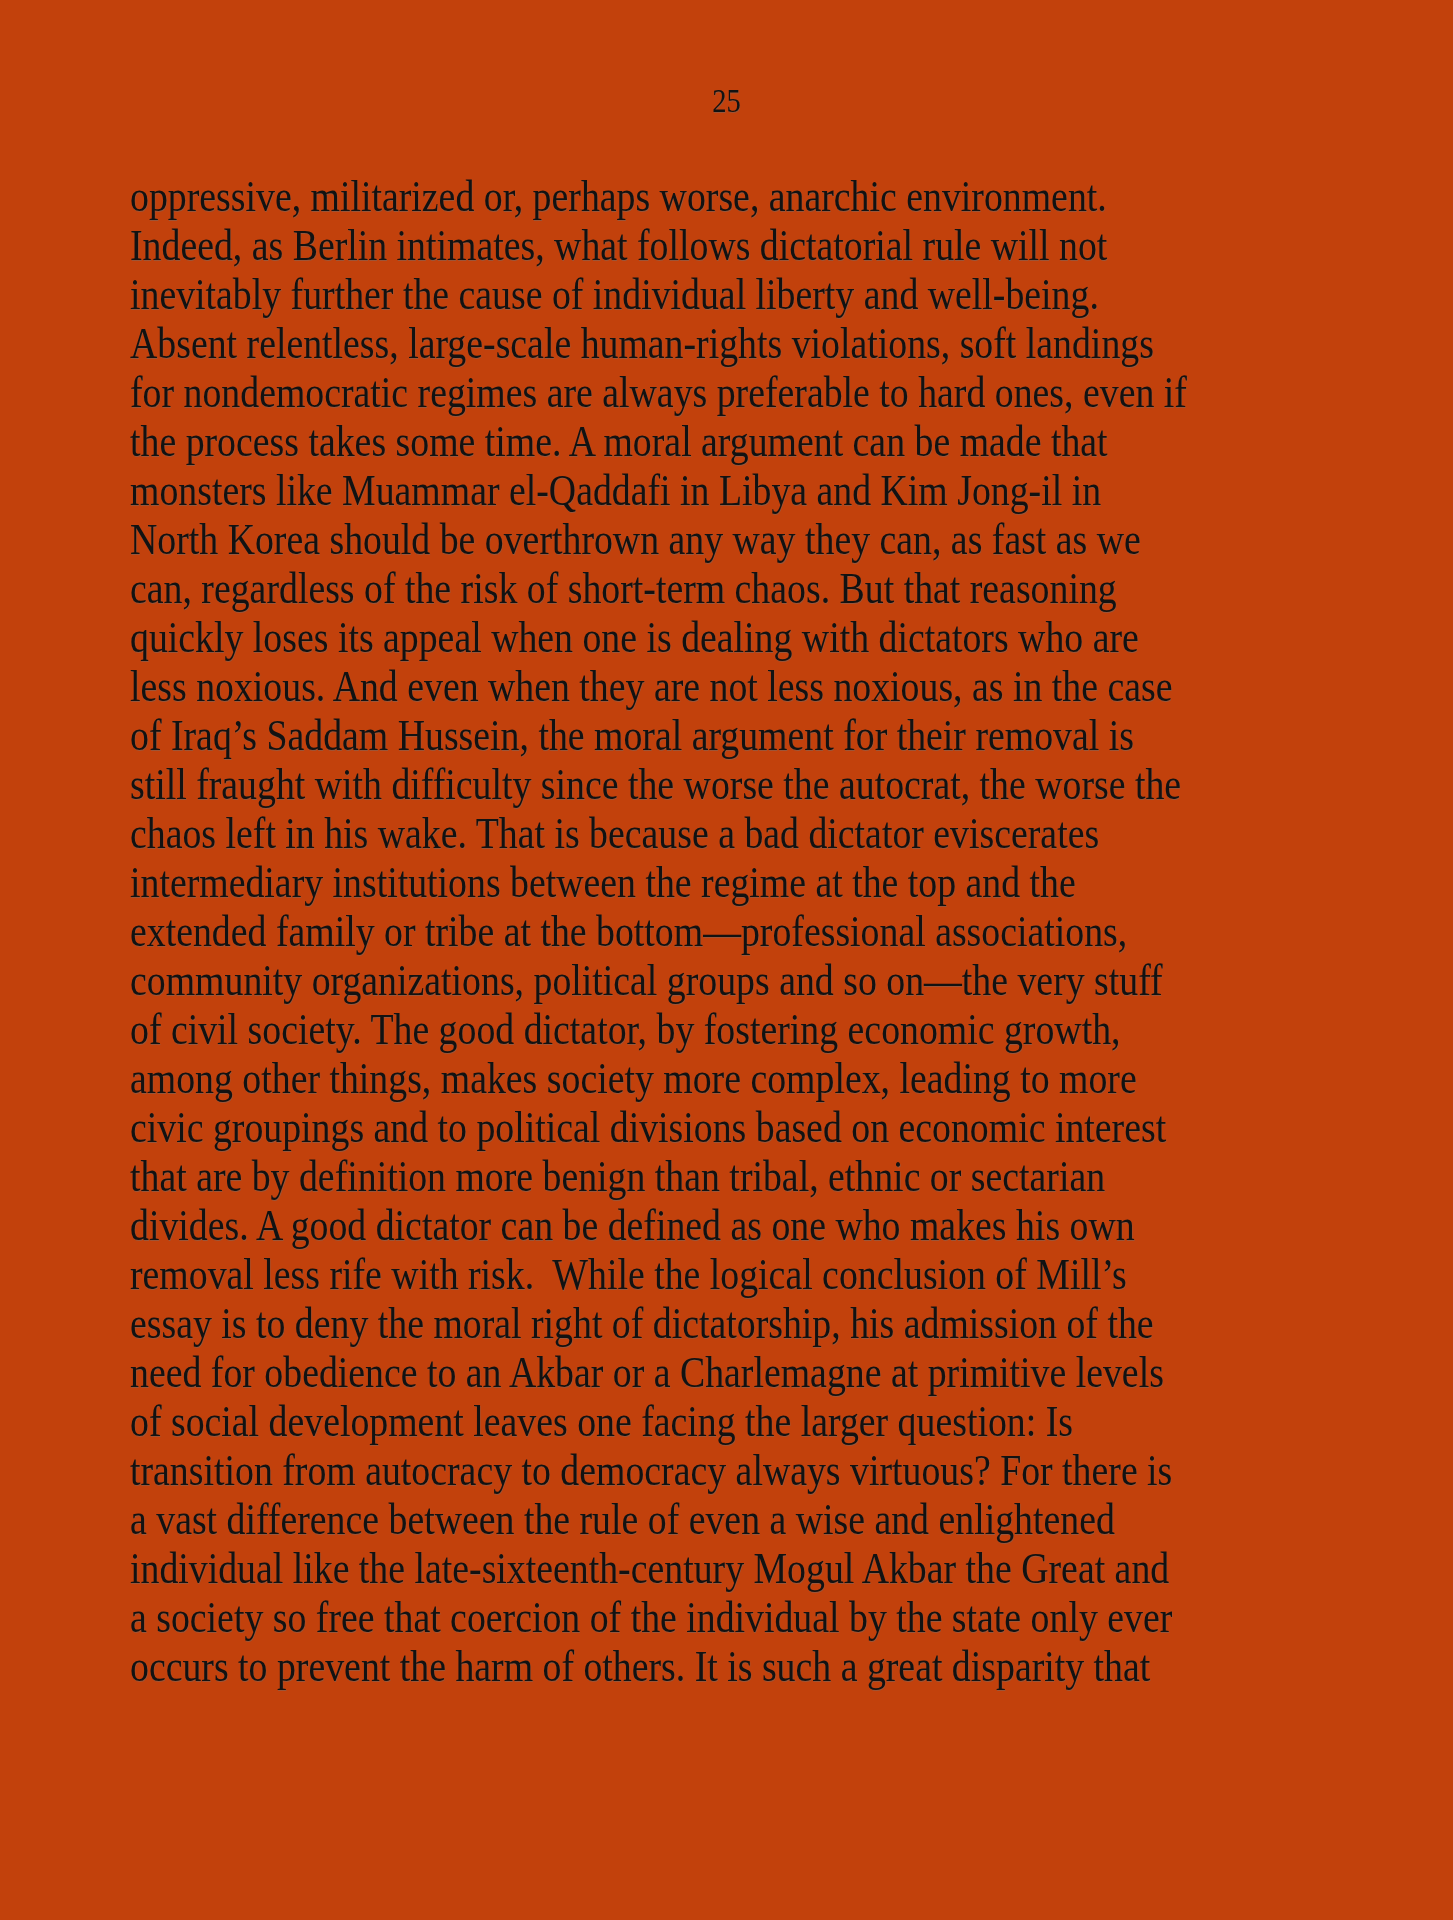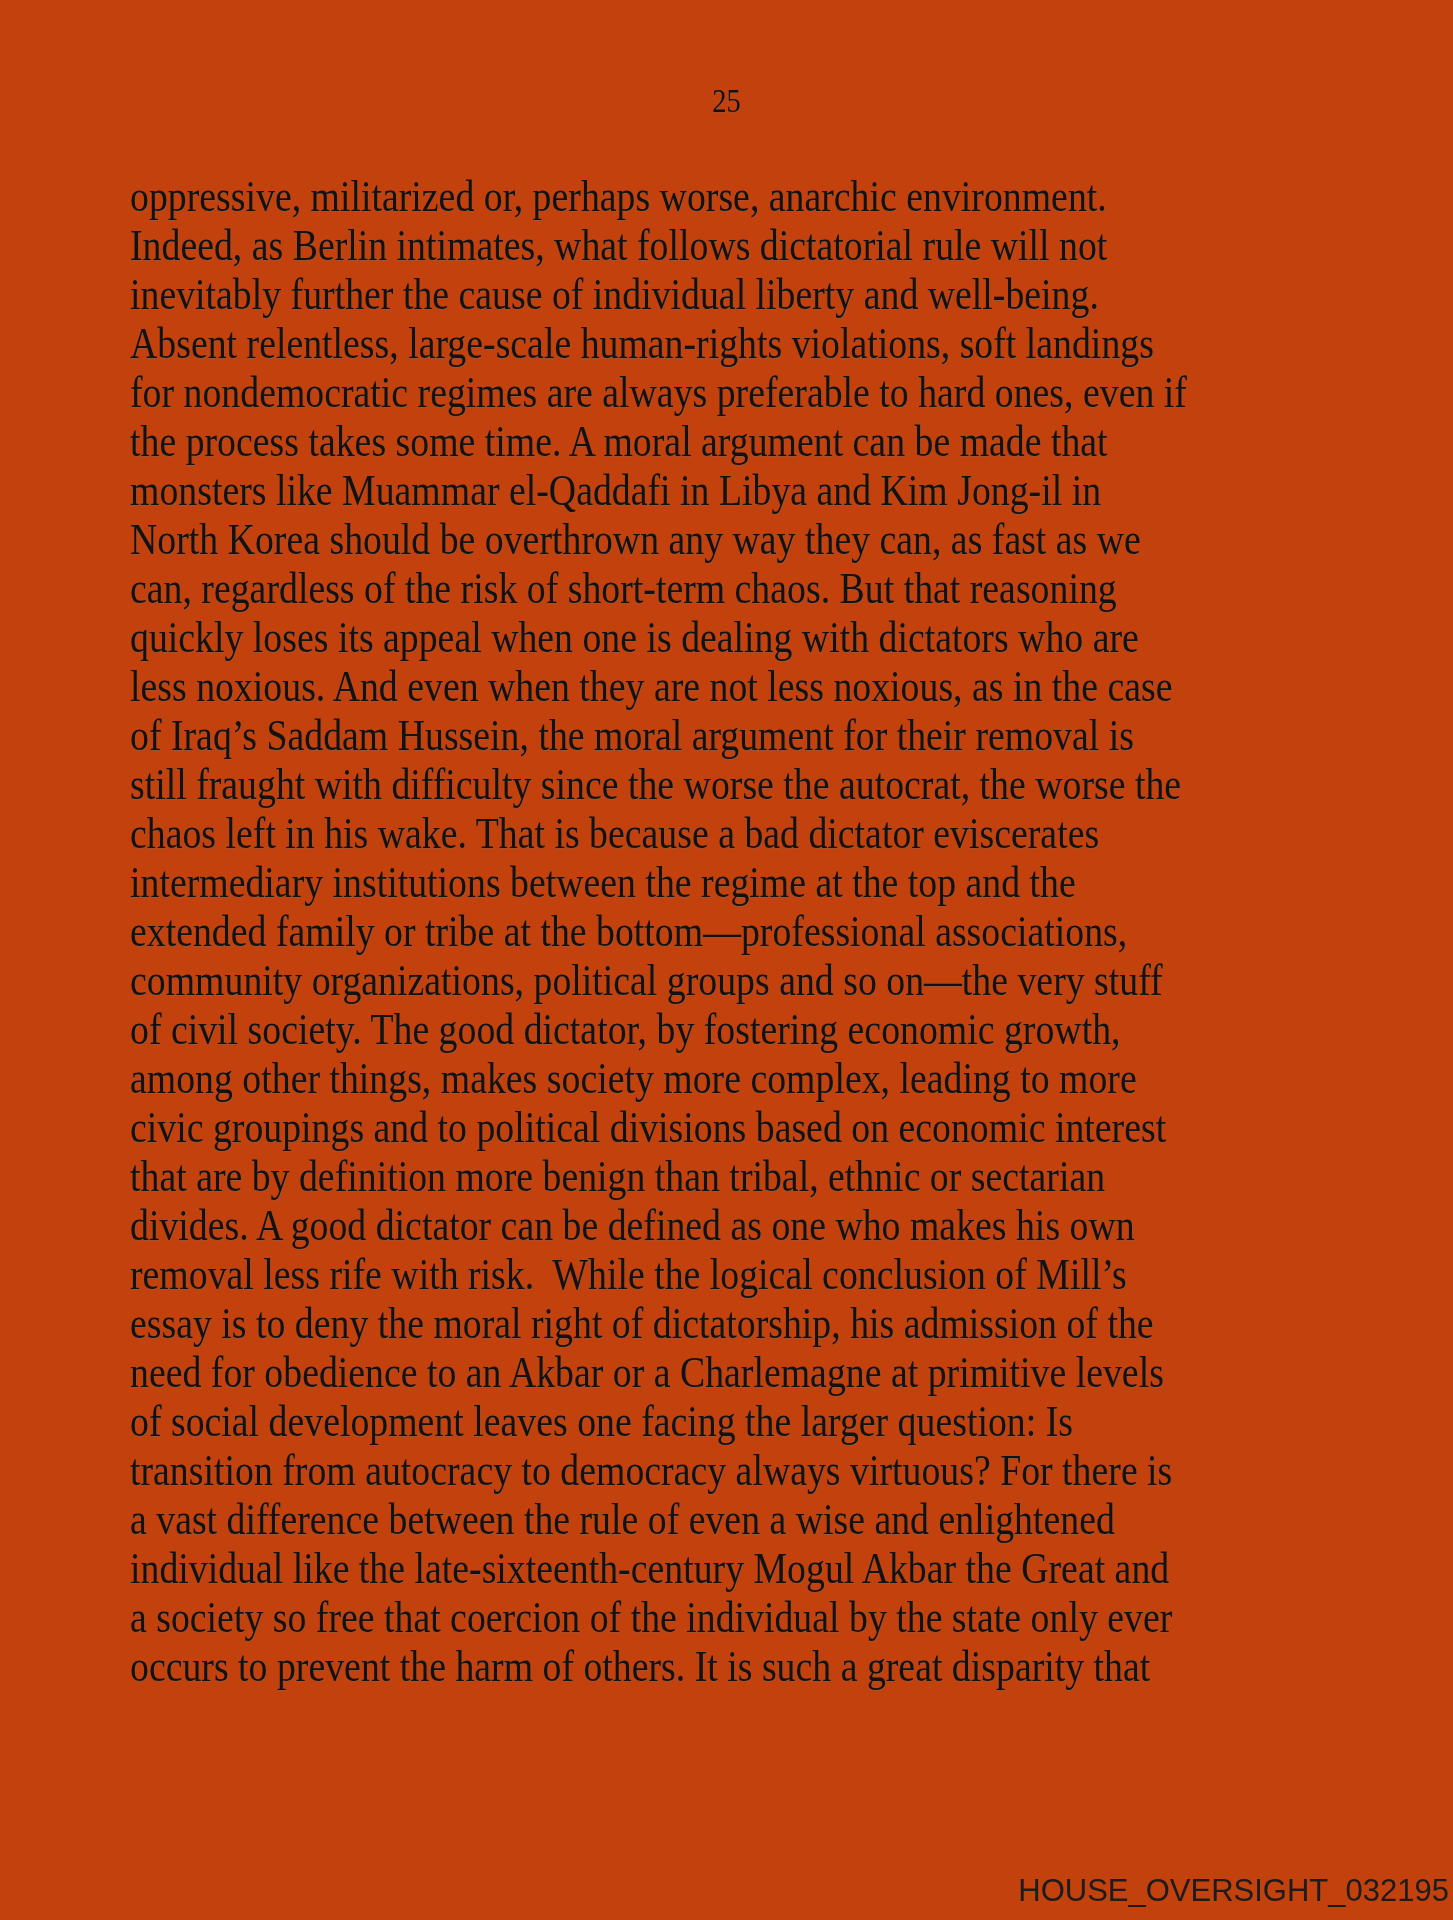--- a/index.html
+++ b/index.html
@@ -87,15 +87,14 @@
     <div class="line">essay is to deny the moral right of dictatorship, his admission of the</div>
     <div class="line">need for obedience to an Akbar or a Charlemagne at primitive levels</div>
     <div class="line">of social development leaves one facing the larger question: Is</div>
     <div class="line">transition from autocracy to democracy always virtuous? For there is</div>
     <div class="line">a vast difference between the rule of even a wise and enlightened</div>
     <div class="line">individual like the late-sixteenth-century Mogul Akbar the Great and</div>
     <div class="line">a society so free that coercion of the individual by the state only ever</div>
     <div class="line">occurs to prevent the harm of others. It is such a great disparity that</div>
   </div>
 
-  <div class="footer-stamp">HOUSE_OVERSIGHT_032195</div>
 
 </div>
 
 </body></html>

